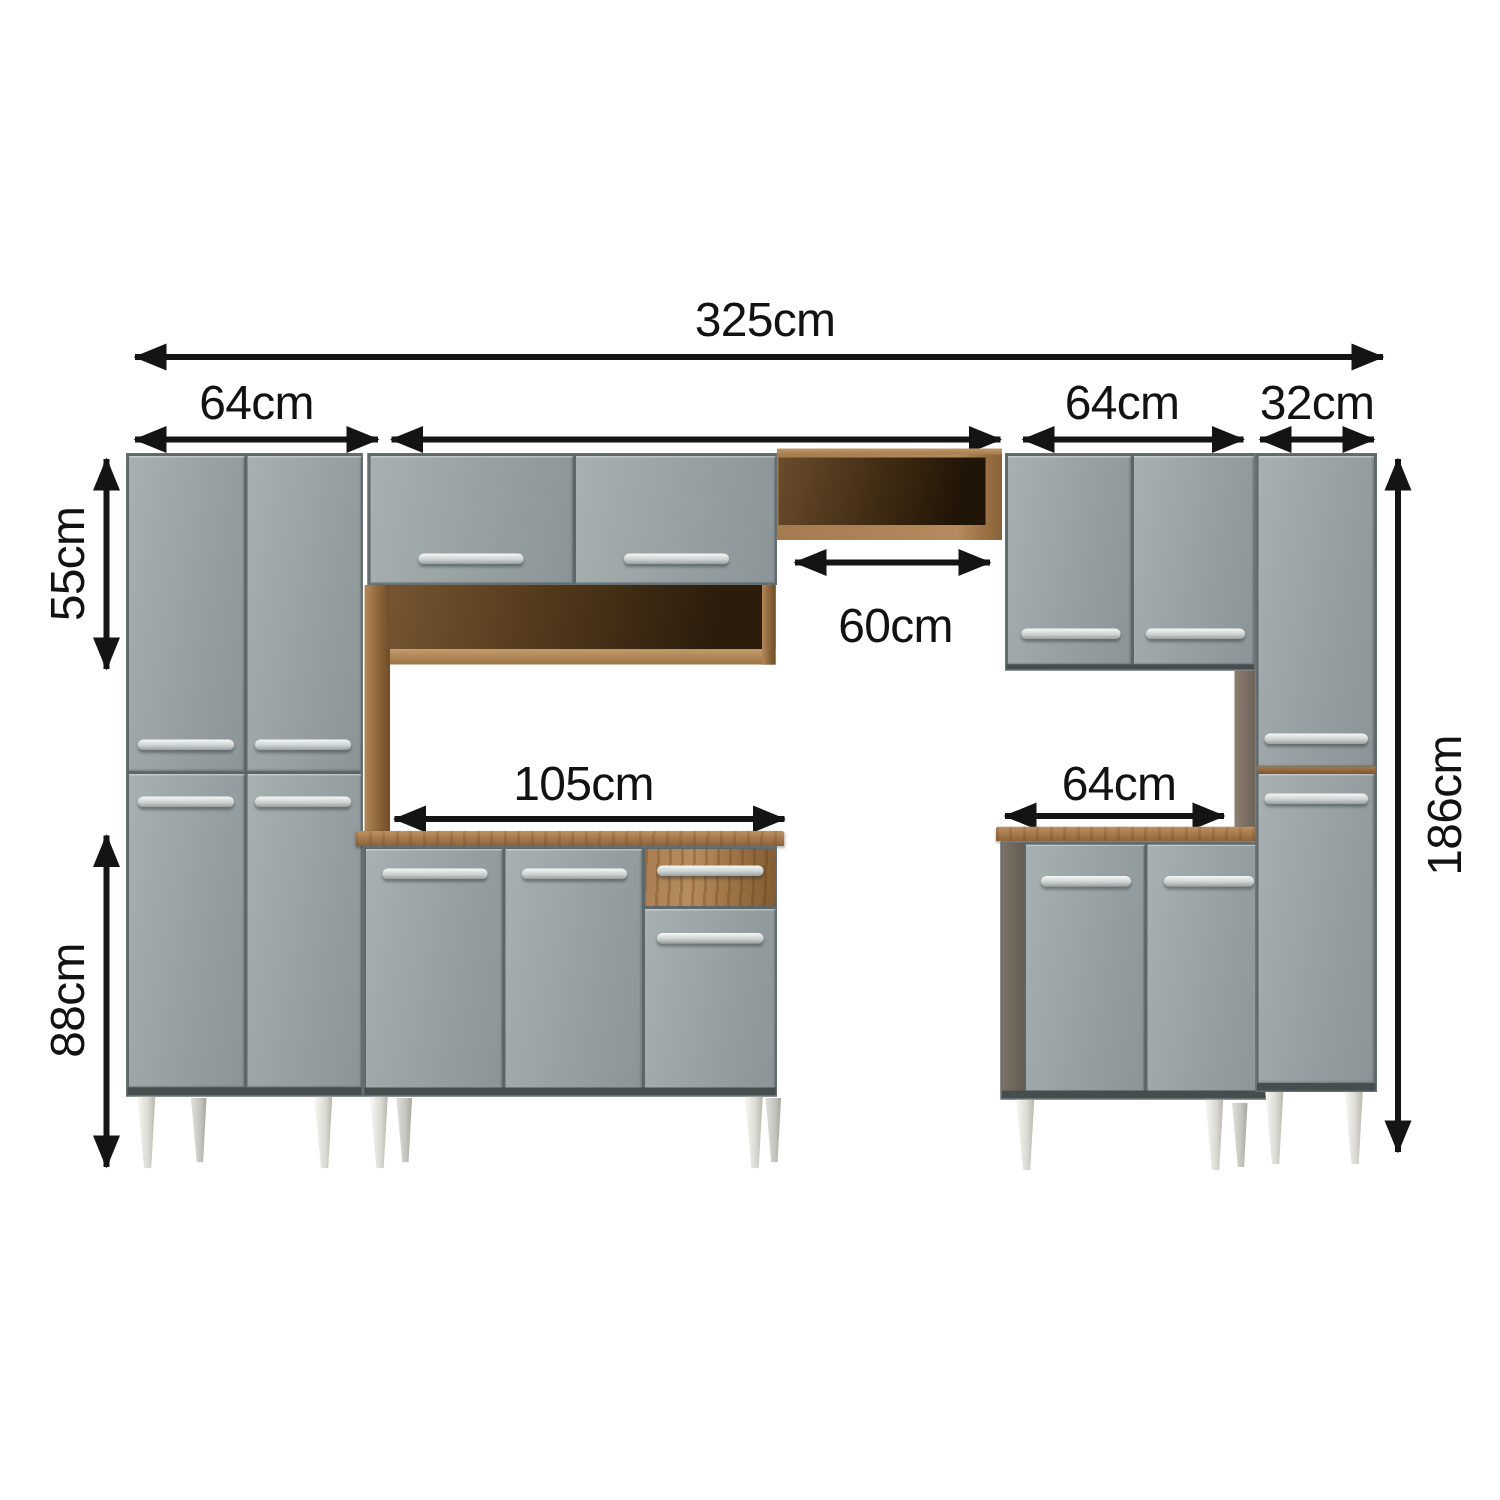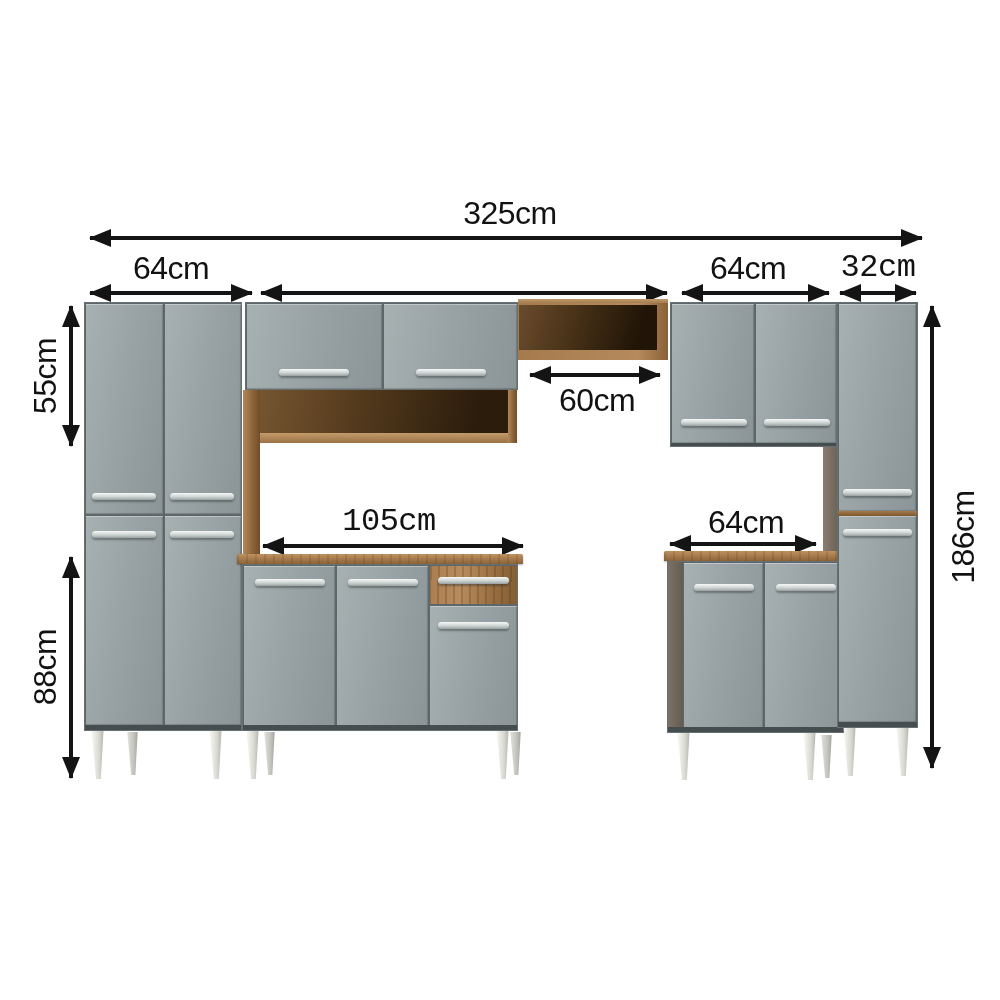--- a/index.html
+++ b/index.html
@@ -67,25 +67,25 @@
   <div class="dimv" style="left:69px;top:306px;height:140px;"></div>
   <div class="dimv" style="left:69px;top:557px;height:221px;"></div>
   <div class="dimh" style="left:530px;top:373px;width:130px;"></div>
   <div class="dimh" style="left:263px;top:544px;width:260px;"></div>
   <div class="dimh" style="left:670px;top:542px;width:146px;"></div>
   <div class="dimv" style="left:930px;top:306px;height:462px;"></div>
 
   <div class="dlab" style="left:430px;top:197px;width:160px;">325cm</div>
   <div class="dlab" style="left:111px;top:252px;width:120px;">64cm</div>
   <div class="dlab" style="left:688px;top:252px;width:120px;">64cm</div>
-  <div class="dlab" style="left:818px;top:252px;width:120px;font-family:Liberation Mono, monospace;">32cm</div>
+  <div class="dlab" style="left:818px;top:252px;width:120px;">32cm</div>
   <div class="dlab rot" style="left:-20px;top:360px;width:130px;">55cm</div>
   <div class="dlab rot" style="left:-20px;top:651px;width:130px;">88cm</div>
-  <div class="dlab" style="left:537px;top:384px;width:120px;">60cm</div>
-  <div class="dlab" style="left:314px;top:506px;width:150px;font-family:Liberation Mono, monospace;">105cm</div>
+  <div class="dlab" style="left:537px;top:401px;width:120px;">60cm</div>
+  <div class="dlab" style="left:314px;top:506px;width:150px;">105cm</div>
   <div class="dlab" style="left:686px;top:506px;width:120px;">64cm</div>
   <div class="dlab rot" style="left:898px;top:521px;width:130px;">186cm</div>
 
   <div class="grp" style="left:84px;top:302px;width:158px;height:480px;">
     <div class="cab" style="left:0;top:0;width:158px;height:429px;">
       <div class="door" style="left:1px;top:1px;width:77px;height:210px;"></div>
       <div class="door" style="left:80px;top:1px;width:76px;height:210px;"></div>
       <div class="door" style="left:1px;top:213px;width:77px;height:209px;"></div>
       <div class="door" style="left:80px;top:213px;width:76px;height:209px;"></div>
       <div class="handle" style="left:7px;top:190px;width:64px;"></div>

